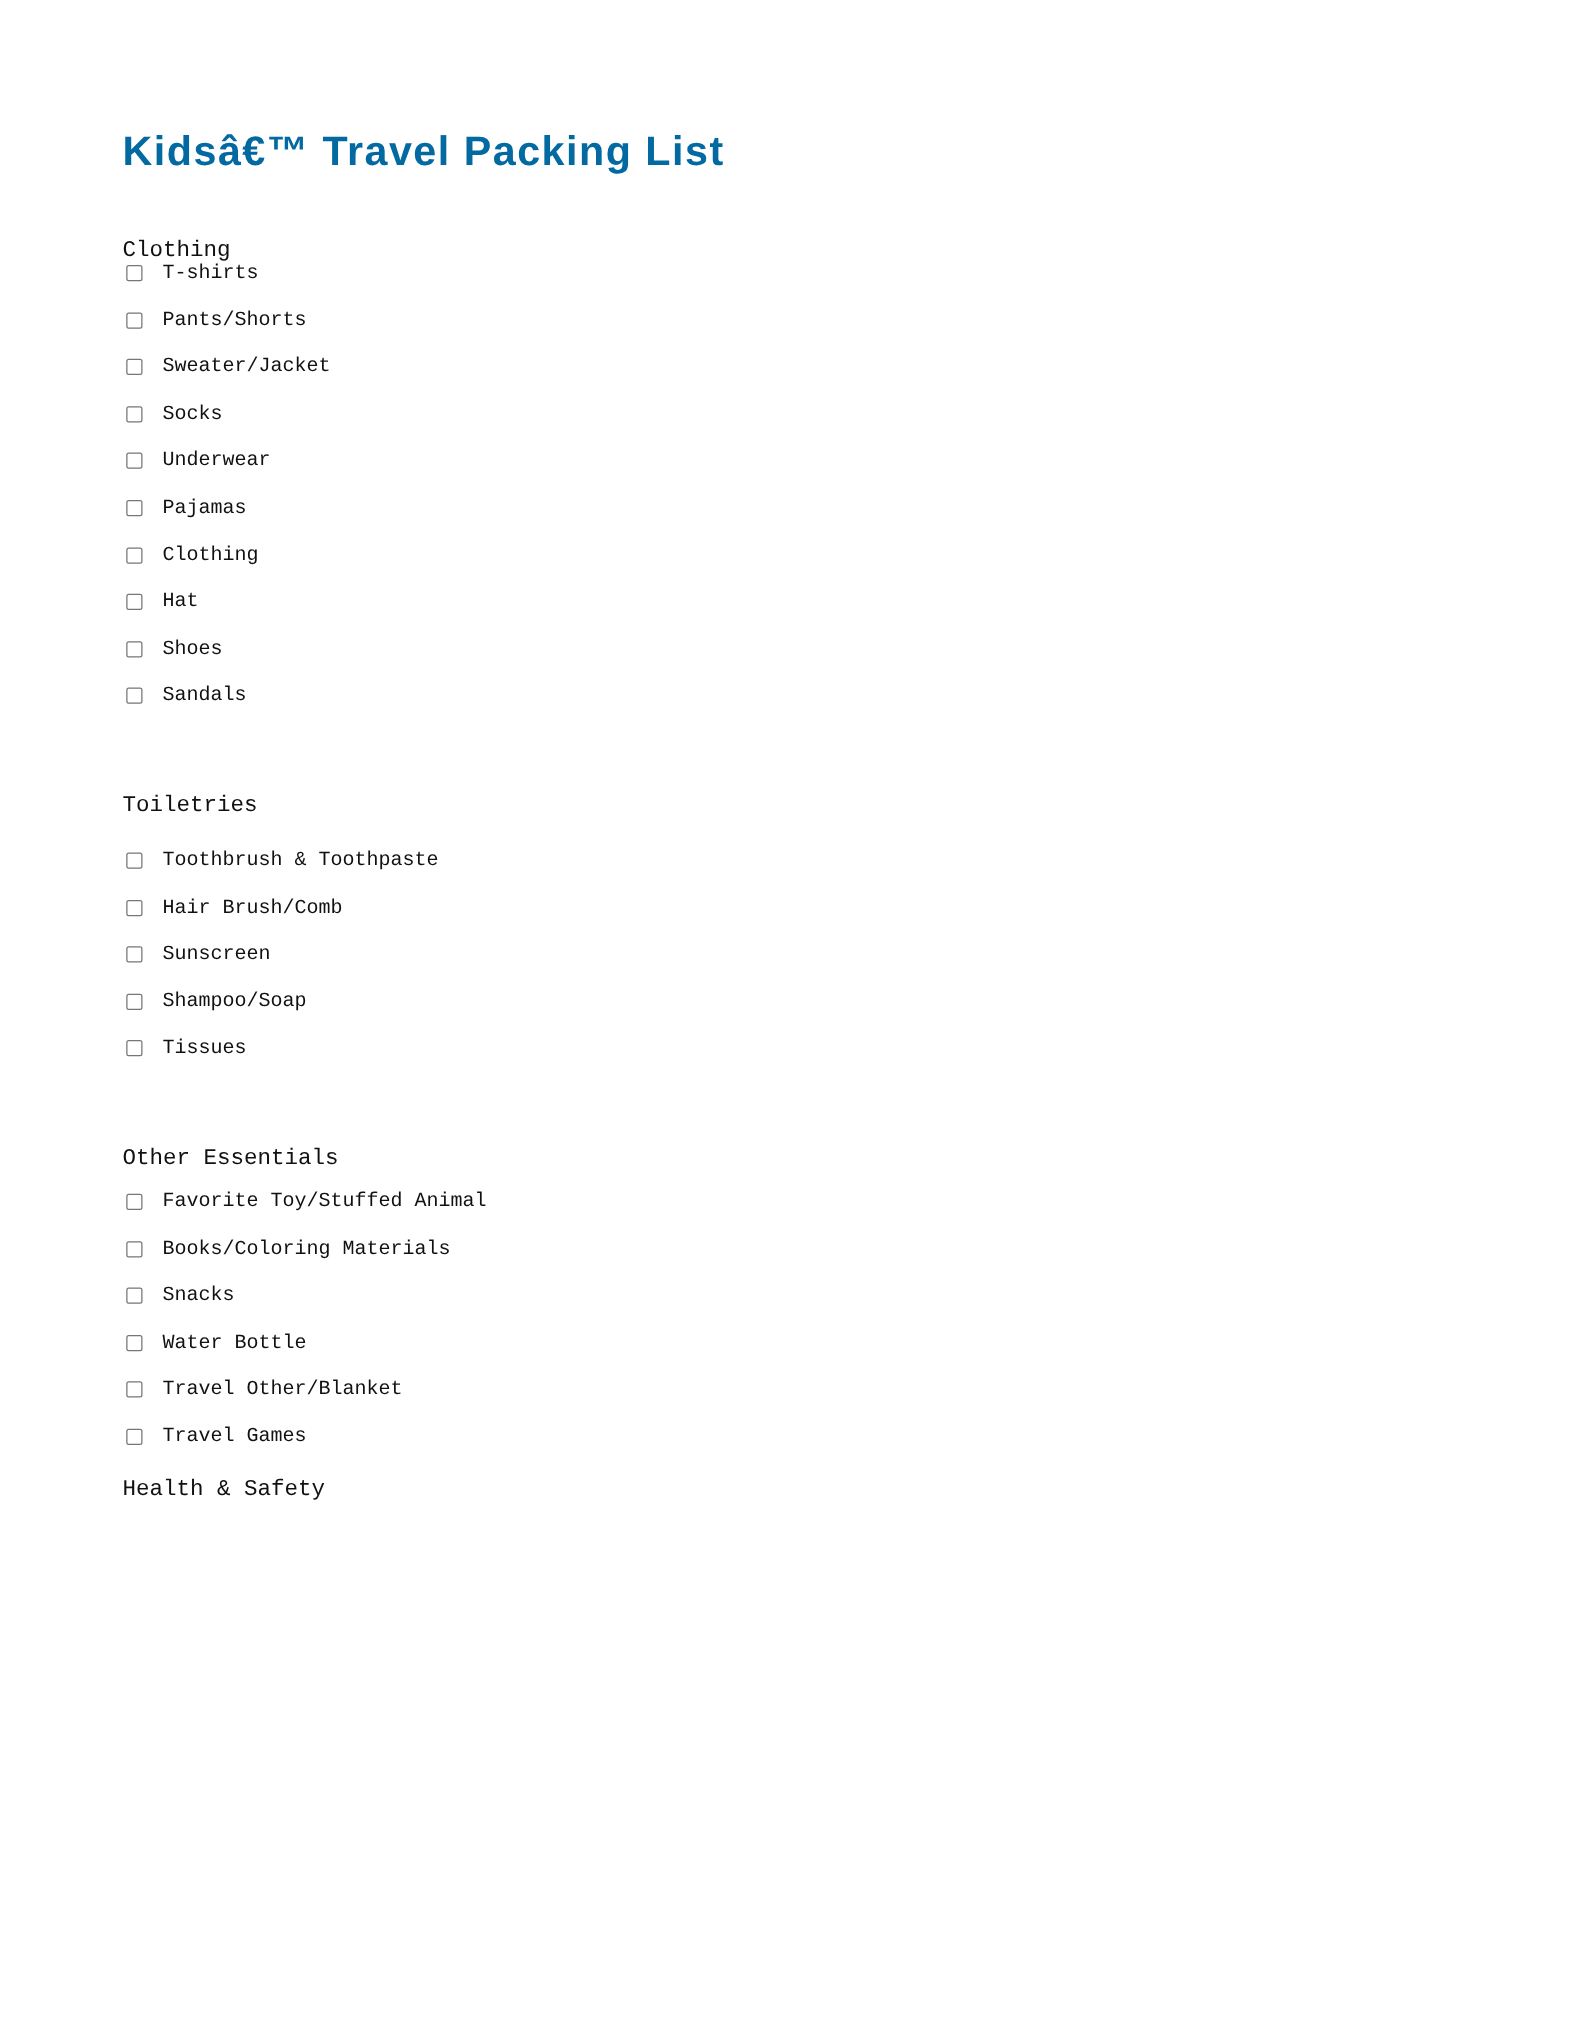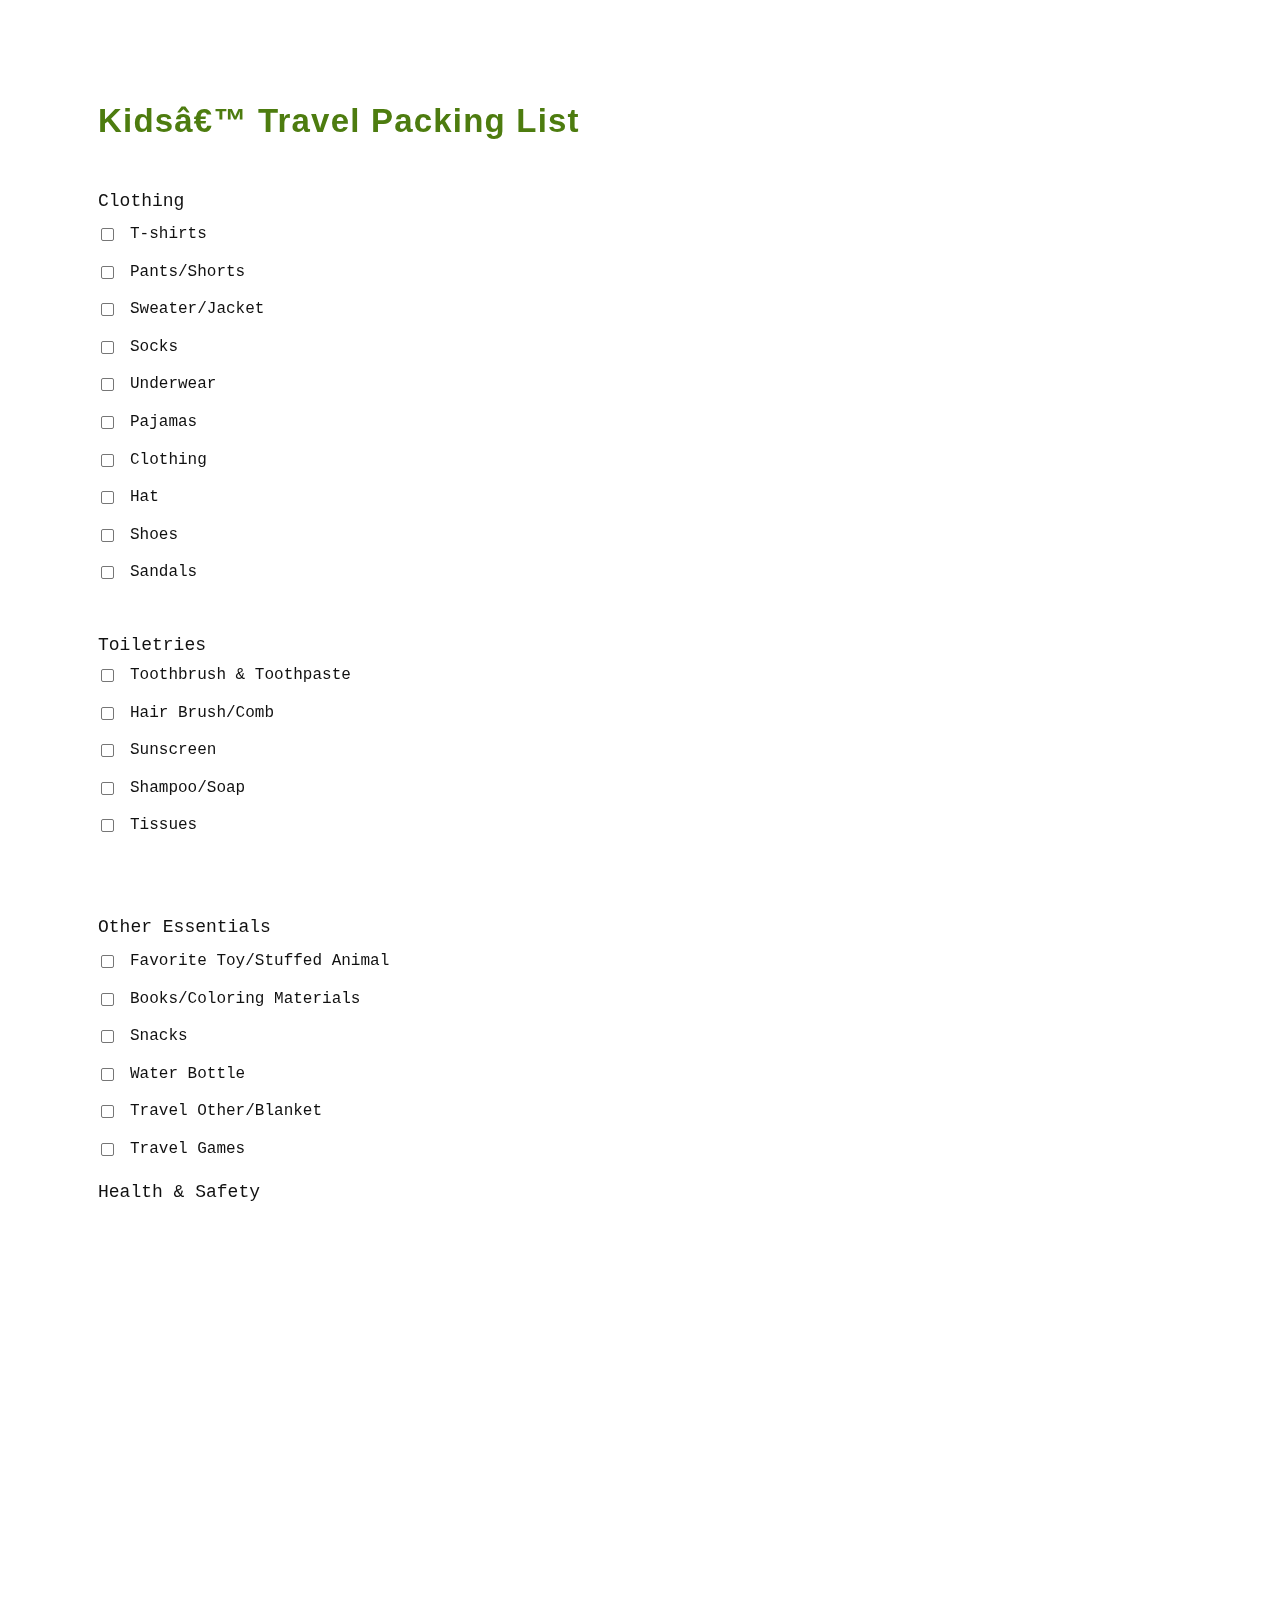--- a/index.html
+++ b/index.html
@@ -32,21 +32,21 @@
     h1.title {
       margin: 0;
       position: absolute;
       top: 101px;
       left: 0;
       font-size: 33px;
       font-weight: bold;
       letter-spacing: 1.2px;
       line-height: 40px;
       white-space: nowrap;
-      color: #4d7c0f;
+      color: #0369a1;
     }
     .section {
       position: absolute;
       left: 0;
       font-family: Liberation Mono, monospace;
     }
     .section h2 {
       margin: 0;
       font-size: 18px;
       font-weight: normal;
@@ -90,21 +90,21 @@
 </head>
 <body>
 
 <div class="viewport">
   <div class="page">
 
     <h1 class="title">Kidsâ€™ Travel Packing List</h1>
 
     <div class="section" style="top:190px;">
       <h2>Clothing</h2>
-      <ul class="items" style="margin-top:16px;text-align:center;">
+      <ul class="items" style="text-align:center;">
         <li class="item">
             <span class="cb"></span>
             <span class="label">T-shirts</span>
           </li>
         <li class="item">
             <span class="cb"></span>
             <span class="label">Pants/Shorts</span>
           </li>
         <li class="item">
             <span class="cb"></span>
@@ -136,21 +136,21 @@
           </li>
         <li class="item">
             <span class="cb"></span>
             <span class="label">Sandals</span>
           </li>
       </ul>
     </div>
 
     <div class="section" style="top:634px;">
       <h2>Toiletries</h2>
-      <ul class="items" style="margin-top:13px;">
+      <ul class="items" style="margin-top:26px;">
         <li class="item">
             <span class="cb"></span>
             <span class="label">Toothbrush &amp; Toothpaste</span>
           </li>
         <li class="item">
             <span class="cb"></span>
             <span class="label">Hair Brush/Comb</span>
           </li>
         <li class="item">
             <span class="cb"></span>

